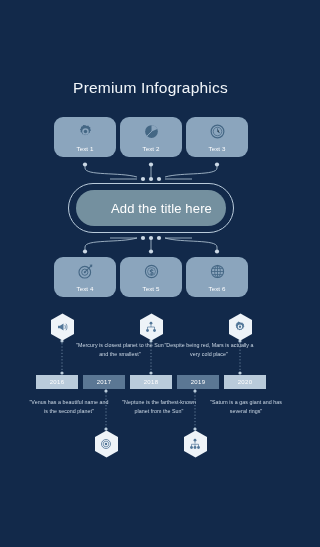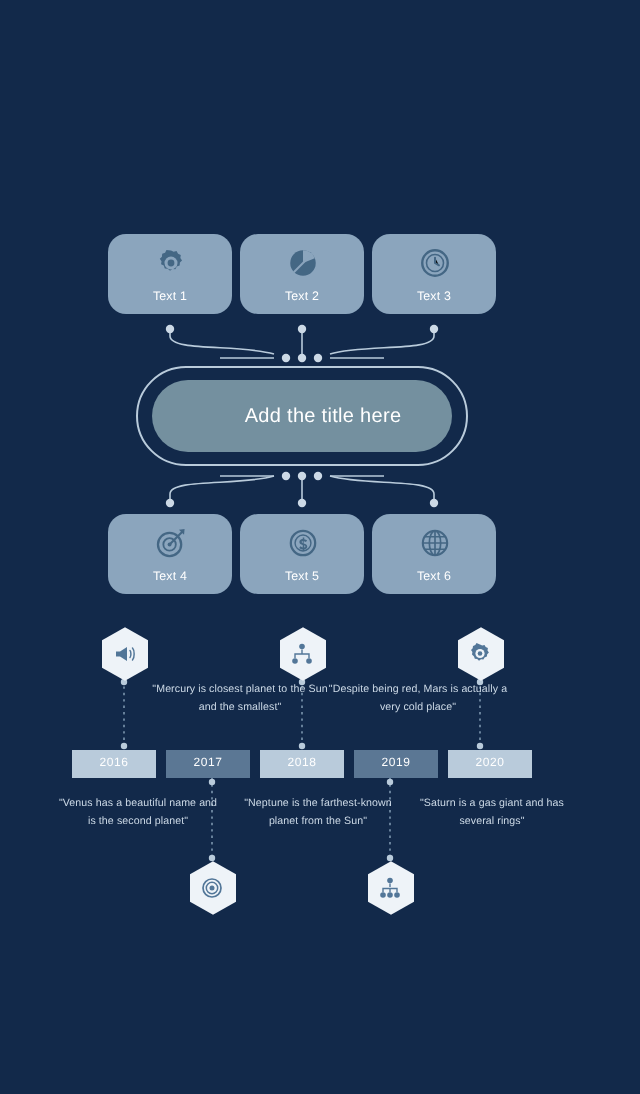--- a/index.html
+++ b/index.html
@@ -89,21 +89,21 @@
     top: 190px;
     width: 150px;
     height: 36px;
     border-radius: 18px;
     background: #74909f;
     display: flex;
     align-items: center;
     justify-content: center;
   }
   .pill-text {
-    font-size: 10px;
+    font-size: 13px;
     color: #ffffff;
     letter-spacing: 0.15px;
     margin-left: 21px;
   }
 
   
   .connectors {
     position: absolute;
     left: 0;
     top: 0;
@@ -163,20 +163,21 @@
     color: #ffffff;
   }
   .year-light { background: #b9cbdb; color: #ffffff; }
   .year-dark  { background: #5b7794; color: #ffffff; }
 </style>
 </head>
 <body>
 
 <div class="stage">
 
+  <div class="page-title">Premium Infographics</div>
 
   <svg class="connectors" viewBox="0 0 301 547" xmlns="http://www.w3.org/2000/svg">
     <g fill="none" stroke="#b9cbdb" stroke-width="0.8">
 
       <path d="M85,163 L85,168 C85,176 120,172 137,177"></path>
       <path d="M151,163 L151,179"></path>
       <path d="M217,163 L217,168 C217,176 182,172 165,177"></path>
 
       <path d="M137,179 L110,179"></path>
       <path d="M165,179 L192,179"></path>

